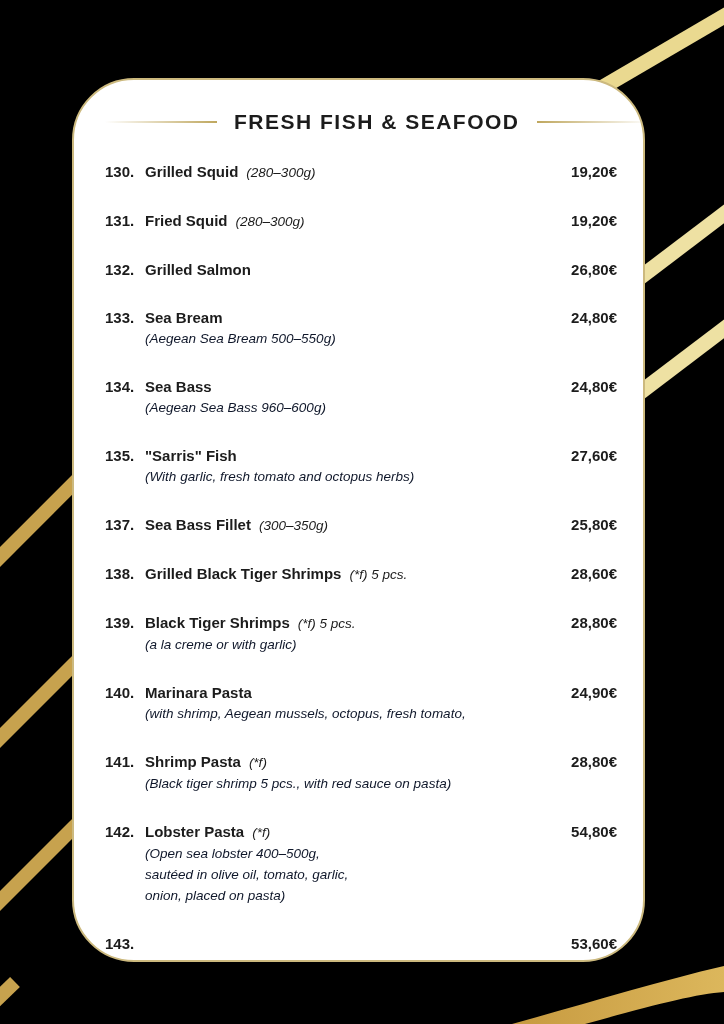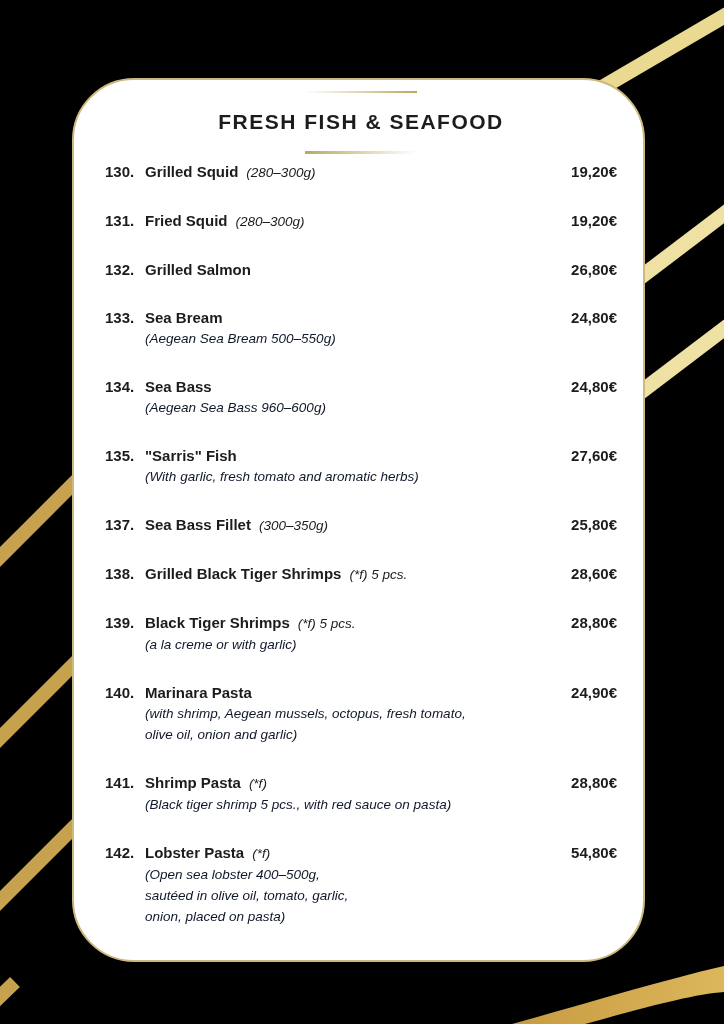--- a/index.html
+++ b/index.html
@@ -25,22 +25,22 @@
   }
   .card{
     position:absolute;left:72px;top:78px;width:573px;height:884px;z-index:1;
     background:var(--card-bg);
     border:2px solid var(--card-border);
     border-radius:62px;
     padding:30px 26px 0 31px;
     overflow:hidden;
   }
   .title-row{
-    display:flex;align-items:center;justify-content:center;gap:17px;
-    margin-bottom:26px;height:24px;flex-direction:column;
+    display:flex;align-items:center;justify-content:space-between;gap:17px;
+    margin-bottom:26px;height:24px;
   }
   .title-row h1{
     font-size:21px;letter-spacing:1.5px;font-weight:700;color:var(--ink);
     white-space:nowrap;
   }
   .dash{height:2.5px;width:112px;flex:0 0 auto;}
   .dash-left{background:linear-gradient(to left,var(--dash-gold),rgba(191,167,94,0));}
   .dash-right{background:linear-gradient(to right,var(--dash-gold),rgba(191,167,94,0));}
   .menu-item{margin-bottom:19px;font-size:15px;margin-top:27px;}
   .item-line{display:flex;align-items:baseline;line-height:21px;}
@@ -135,21 +135,21 @@
         </div>
   </div>
 
   <div class="menu-item">
     <div class="item-line">
       <span class="num">135.</span>
       <span class="name-wrap"><span class="name">"Sarris" Fish</span></span>
       <span class="price">27,60€</span>
     </div>
     <div class="desc">
-          <div class="desc-line">(With garlic, fresh tomato and aromatic herbs)</div>
+          <div class="desc-line">(With garlic, fresh tomato and octopus herbs)</div>
         </div>
   </div>
 
   <div class="menu-item">
   </div>
 
   <div class="menu-item">
     <div class="item-line">
       <span class="num">137.</span>
       <span class="name-wrap"><span class="name">Sea Bass Fillet</span><span class="suffix">(300–350g)</span></span>
@@ -179,21 +179,20 @@
   </div>
 
   <div class="menu-item">
     <div class="item-line">
       <span class="num">140.</span>
       <span class="name-wrap"><span class="name">Marinara Pasta</span></span>
       <span class="price">24,90€</span>
     </div>
     <div class="desc">
           <div class="desc-line">(with shrimp, Aegean mussels, octopus, fresh tomato,</div>
-          <div class="desc-line">olive oil, onion and garlic)</div>
         </div>
   </div>
 
   <div class="menu-item">
     <div class="item-line">
       <span class="num">141.</span>
       <span class="name-wrap"><span class="name">Shrimp Pasta</span><span class="suffix">(*f)</span></span>
       <span class="price">28,80€</span>
     </div>
     <div class="desc">

